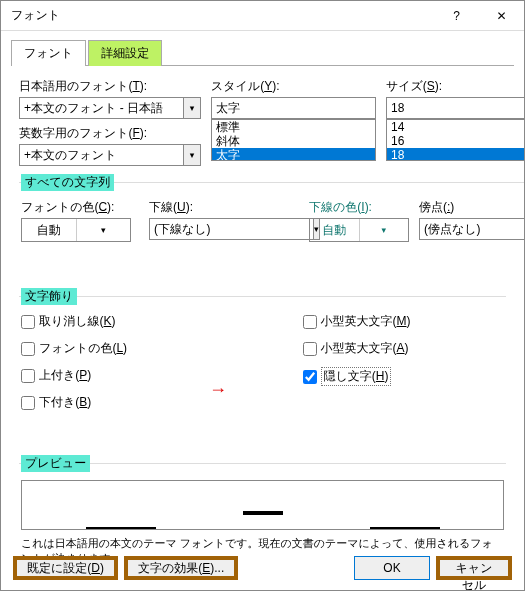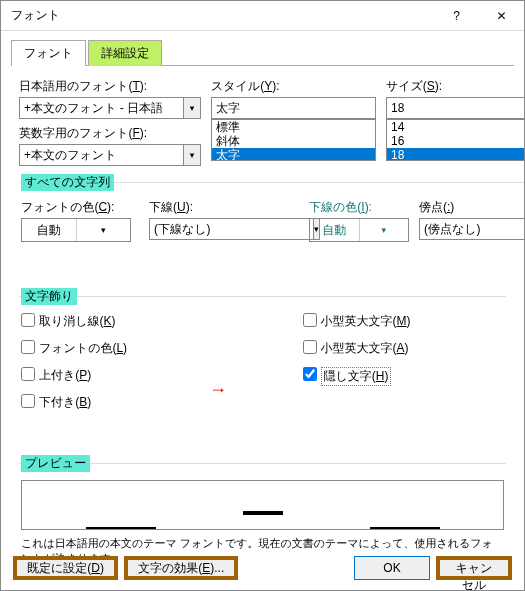--- a/index.html
+++ b/index.html
@@ -23,21 +23,21 @@
 .listbox { border: 1px solid #888; height: 42px; overflow-y: scroll; }
 .listbox div { padding: 0 4px; height: 14px; line-height: 14px; }
 .listbox .sel { background: #0078d4; color: #fff; }
 fieldset { border: 1px solid #ddd; padding: 8px 10px 10px 10px; margin-bottom: 10px; position: relative; }
 fieldset.noborder { border: none; border-top: 1px solid #ddd; padding: 8px 2px; margin-top: 34px; }
 legend { padding: 0 4px; background: #5eead4; }
 .color-btn { display: flex; align-items: center; border: 1px solid #888; height: 24px; width: 110px; cursor: pointer; }
 .color-btn .spacer { flex: 1; border-left: 1px solid #ccc; height: 100%; display: flex; align-items:center; justify-content:center; width: 18px; font-size:9px; }
 .checkgrid { display: flex; }
 .checkgrid .colc { flex: 1; display: flex; flex-direction: column; gap: 8px; }
-.chk { display: flex; align-items: flex-start; gap: 4px; cursor: pointer; }
+.chk { display: flex; align-items: center; gap: 4px; cursor: pointer; }
 .chk input { width: 14px; height: 14px; }
 .arrow { color: #d00; font-size: 18px; position: absolute; }
 .preview-box { border: 1px solid #888; height: 50px; display: flex; align-items: flex-end; justify-content: space-around; padding: 0 20px; }
 .preview-box span { border-bottom: 2px solid #000; width: 70px; display: inline-block; height: 4px; }
 .desc { font-size: 11px; margin-top: 6px; line-height: 1.4; }
 .footer { position: absolute; bottom: 10px; left: 0; right: 0; display: flex; padding: 0 12px; gap: 6px; align-items: center; }
 button { border: 4px solid #a16207; background: #efefef; height: 24px; padding: 0 10px; cursor: pointer; }
 button.ok { border: 1px solid #0078d4; }
 .footer .gap { flex: 1; }
 .disabled { color: #0f766e; }

